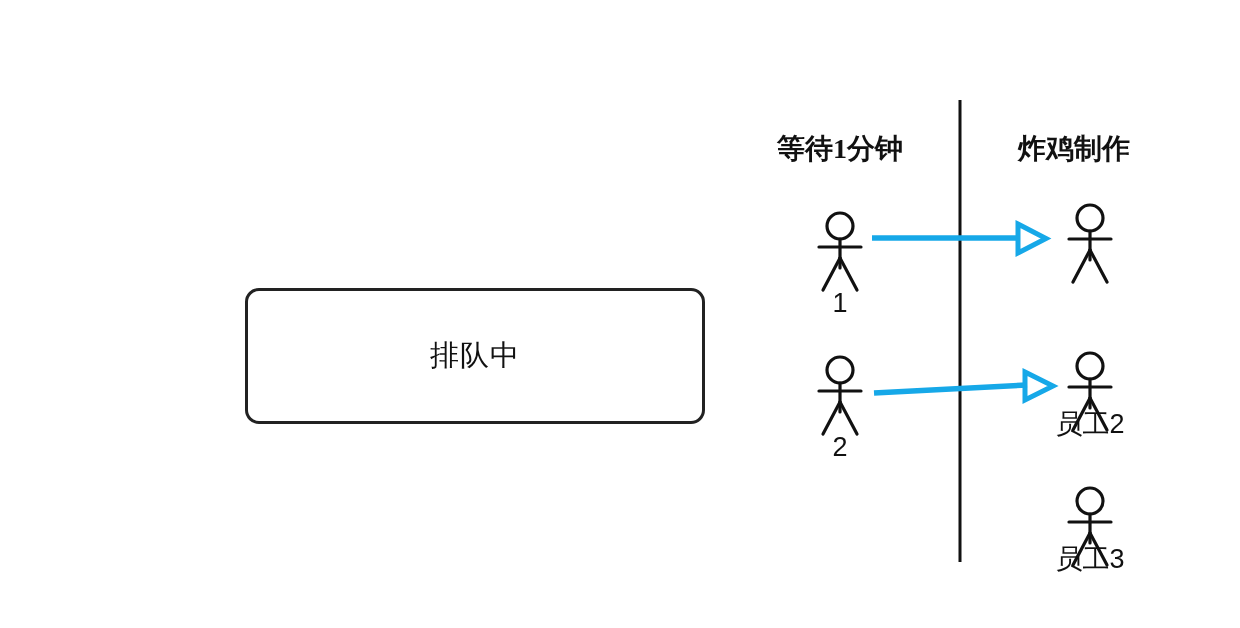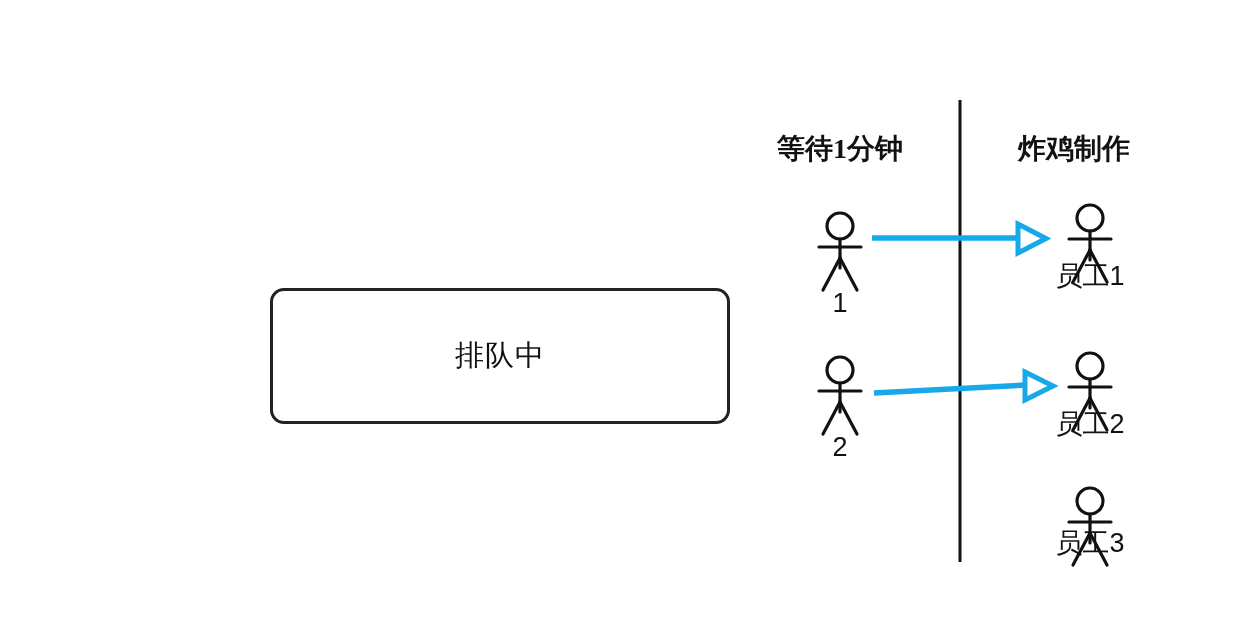--- a/index.html
+++ b/index.html
@@ -28,21 +28,20 @@
     top: 288px;
     width: 460px;
     height: 136px;
     box-sizing: border-box;
     border: 3px solid #222222;
     border-radius: 14px;
     background: #ffffff;
     display: flex;
     align-items: center;
     justify-content: center;
-    margin-left: 25px;
   }
   .queue-box-label {
     font-size: 29px;
     font-weight: 400;
     letter-spacing: 1px;
     color: #111111;
     font-family: "Liberation Sans", "DejaVu Sans", sans-serif;
   }
   .col-header {
     position: absolute;
@@ -133,17 +132,16 @@
     <g>
       <line x1="874" y1="393" x2="1027" y2="385" stroke="#16A8E8" stroke-width="5.5" stroke-linecap="butt"></line>
       <path d="M 1025 372 L 1053 386 L 1025 400 Z" fill="none" stroke="#16A8E8" stroke-width="5" stroke-linejoin="miter"></path>
     </g>
 
   </svg>
 
   <div class="figure-label" style="left:790px; top:288px; width:100px;">1</div>
   <div class="figure-label" style="left:790px; top:432px; width:100px;">2</div>
 
-  <div class="figure-label" style="left:1015px; top:258px; width:150px;">员工1</div>
   <div class="figure-label" style="left:1015px; top:406px; width:150px;">员工2</div>
-  <div class="figure-label" style="left:1015px; top:525px; width:150px;">员工3</div>
+  <div class="figure-label" style="left:1015px; top:541px; width:150px;">员工3</div>
 
 </div>
 
 </body></html>

